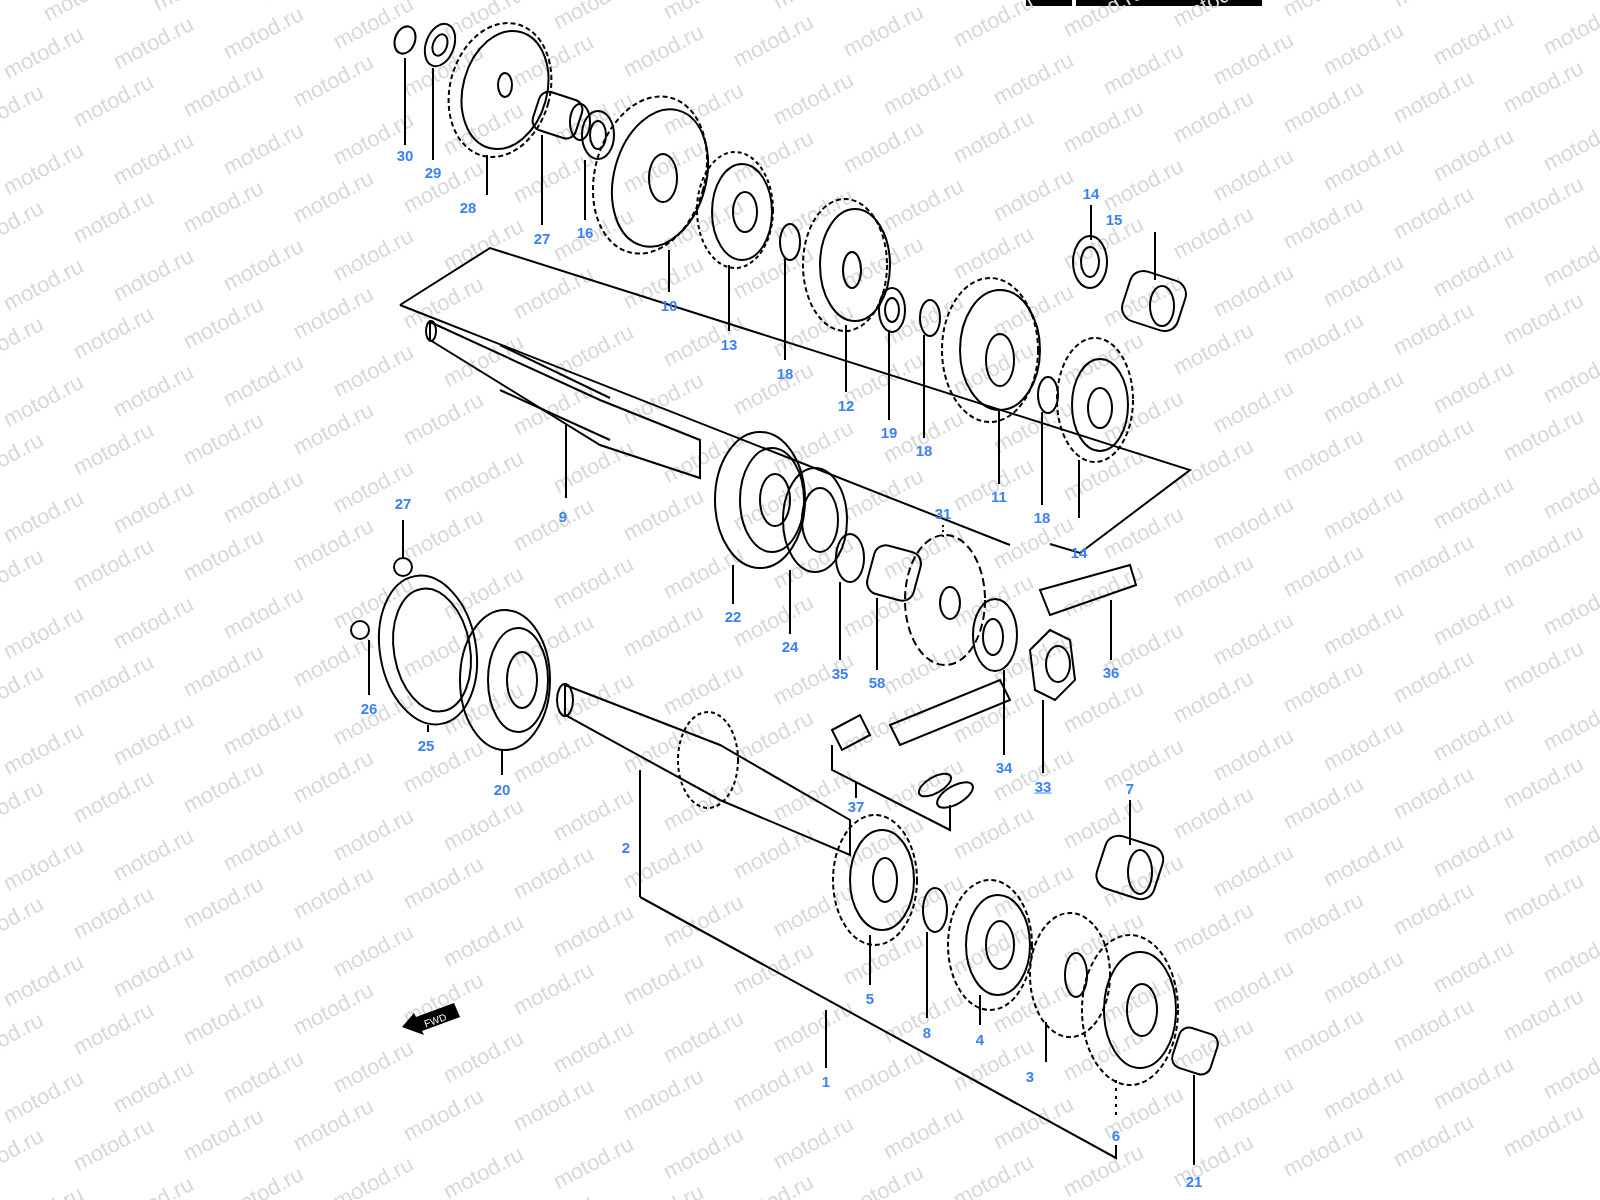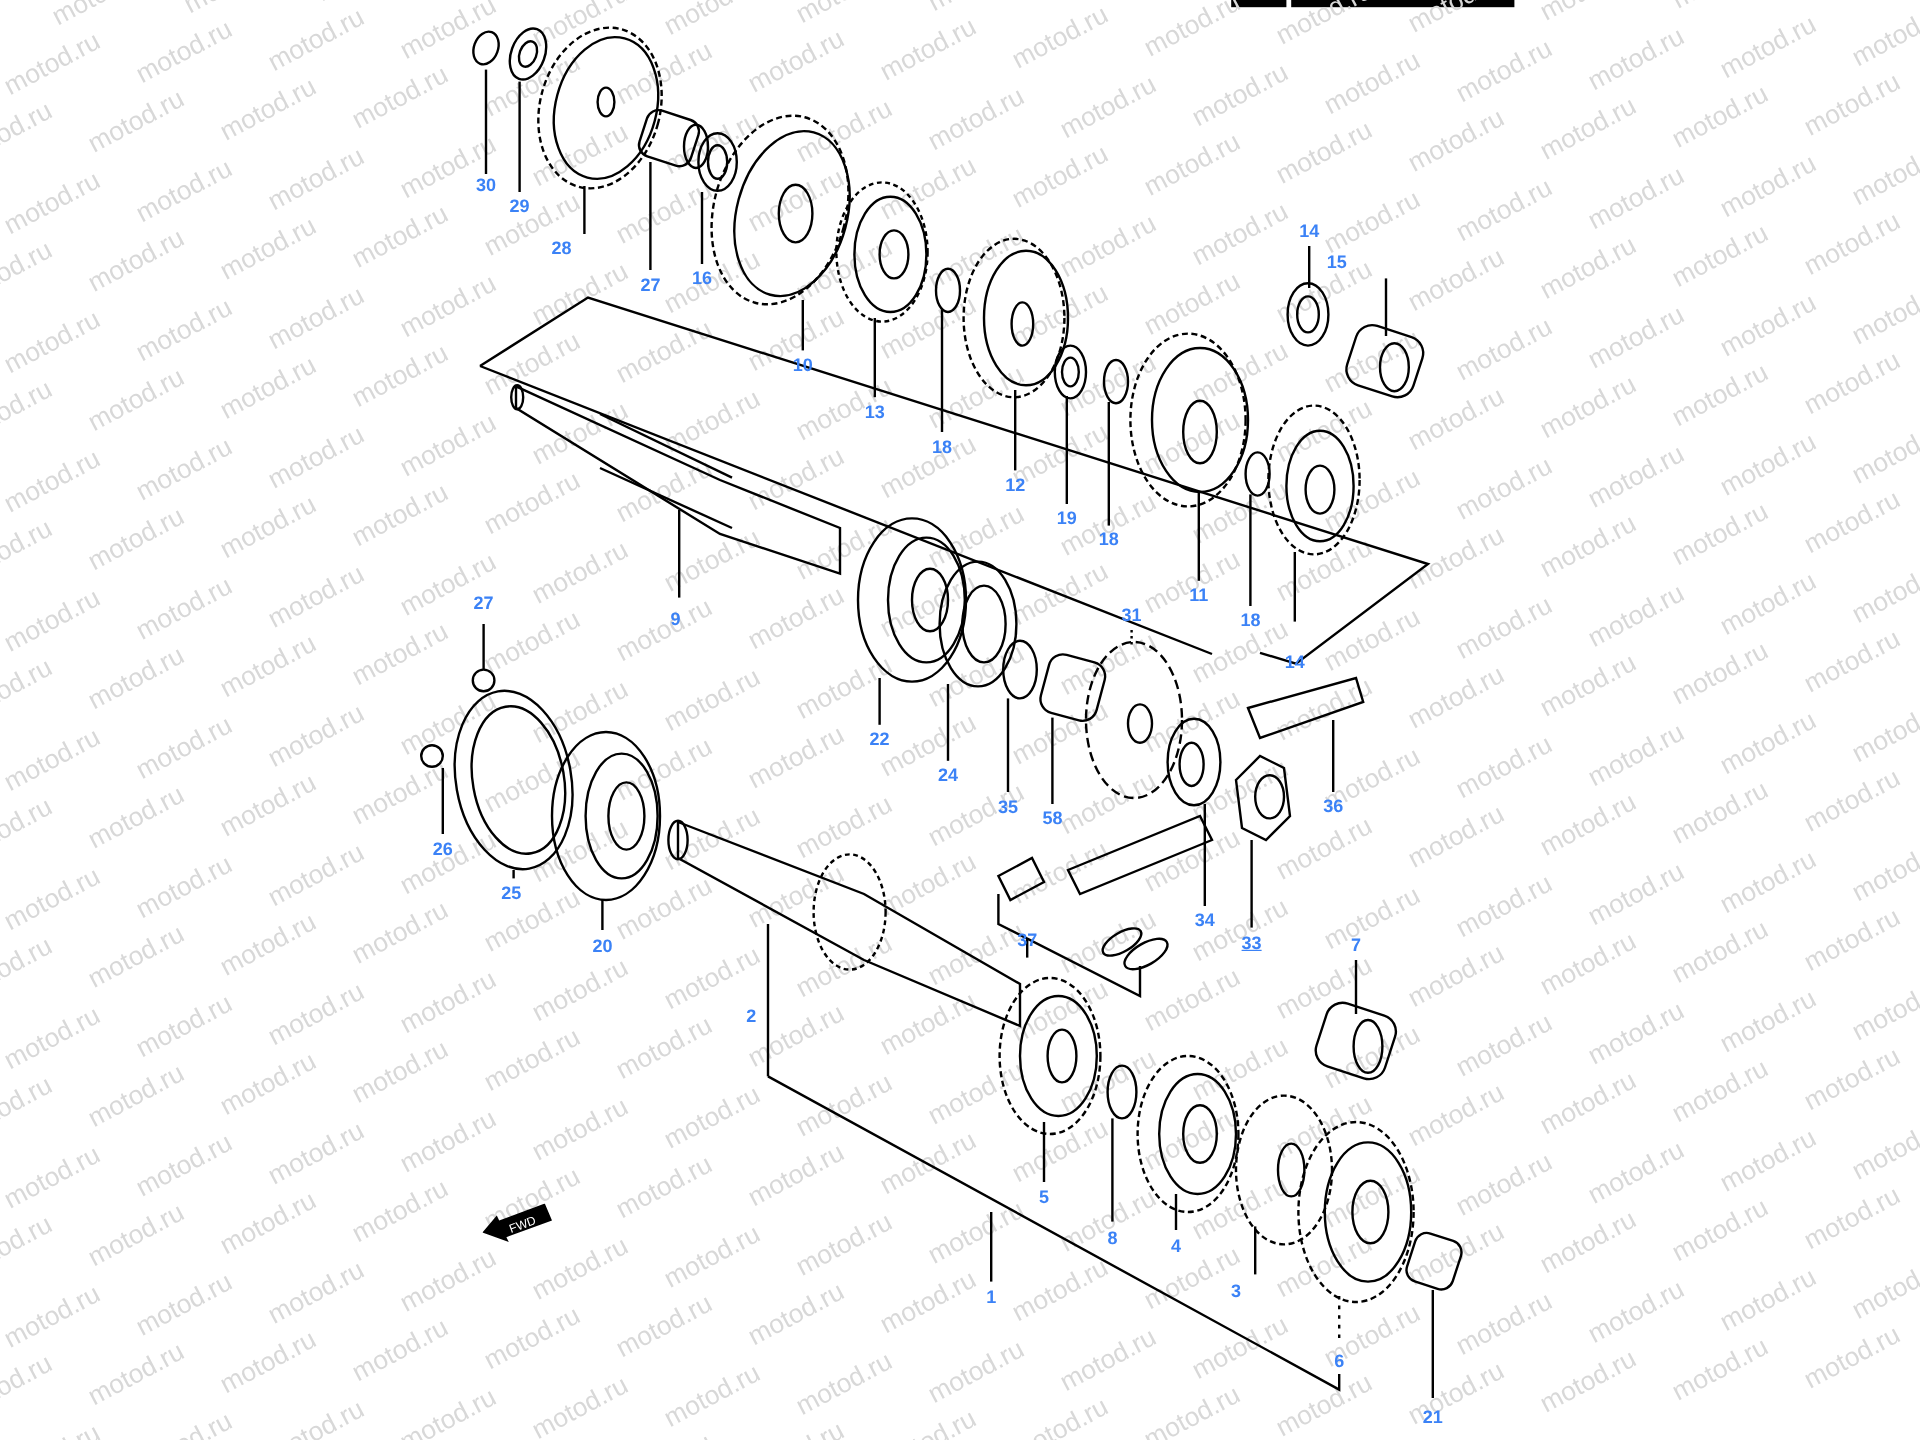--- a/index.html
+++ b/index.html
@@ -586,15 +586,15 @@
       <span class="callout" style="left: 403px; top: 503px;">27</span>
       <span class="callout" style="left: 468px; top: 207px;">28</span>
       <span class="callout" style="left: 433px; top: 172px;">29</span>
       <span class="callout" style="left: 405px; top: 155px;">30</span>
       <span class="callout" style="left: 943px; top: 513px;">31</span>
       <span class="callout" style="left: 877px; top: 682px;">58</span>
       <span class="callout" style="left: 1043px; top: 786px; text-decoration: underline;">33</span>
       <span class="callout" style="left: 1004px; top: 767px;">34</span>
       <span class="callout" style="left: 840px; top: 673px;">35</span>
       <span class="callout" style="left: 1111px; top: 672px;">36</span>
-      <span class="callout" style="left: 856px; top: 784px;">37</span>
+      <span class="callout" style="left: 856px; top: 806px;">37</span>
     </div>
 </div>
 
 </body></html>

